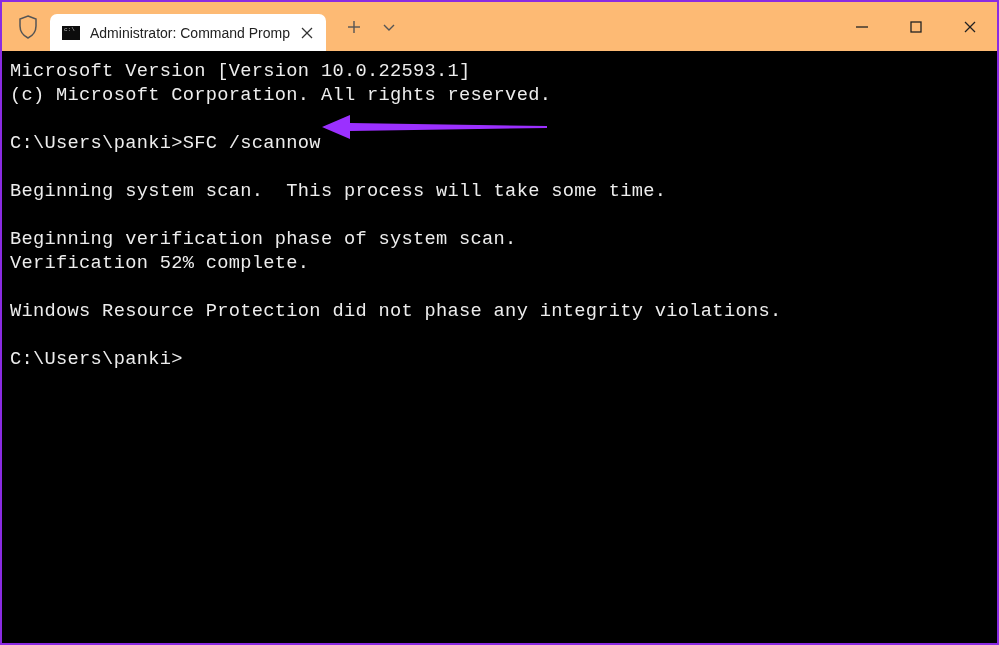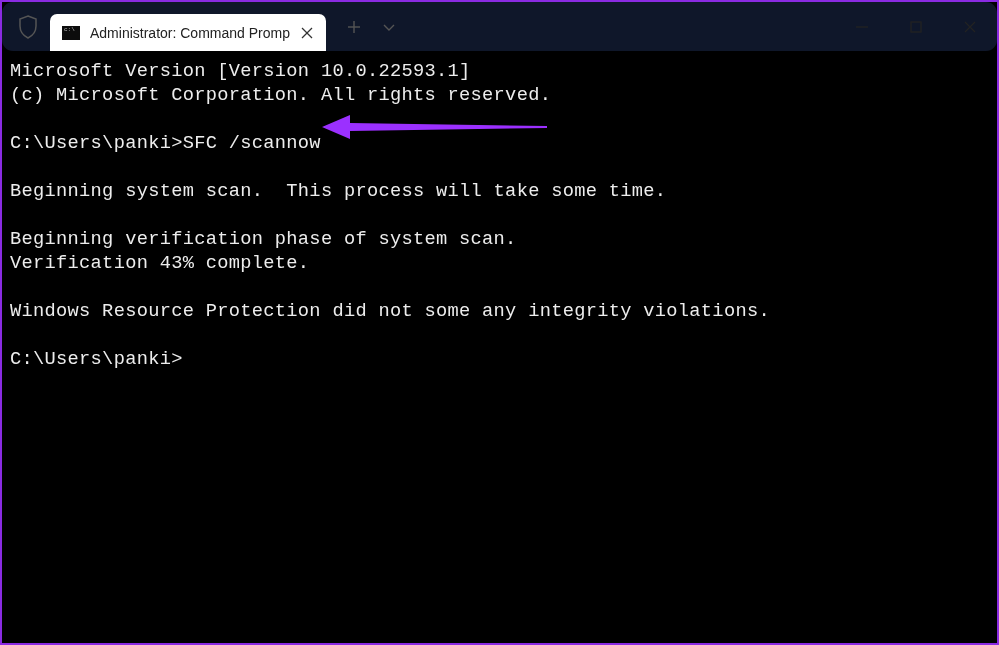--- a/index.html
+++ b/index.html
@@ -10,25 +10,24 @@
     body {
       width: 999px;
       height: 645px;
       background: #000;
       border: 2px solid #8a2be2;
       overflow: hidden;
       font-family: Consolas, 'Courier New', monospace;
     }
     .titlebar {
       height: 49px;
-      background: #0f172a;
+      background: #fdba74;
       display: flex;
       align-items: center;
       position: relative;
-      border-radius: 11px;
     }
     .shield-icon {
       width: 24px;
       height: 24px;
       margin-left: 14px;
       margin-right: 10px;
       display: flex;
       align-items: center;
       justify-content: center;
     }
@@ -174,23 +173,23 @@
 </div>
 
 <div class="terminal"><span>Microsoft Version [Version 10.0.22593.1]</span>
 <span>(c) Microsoft Corporation. All rights reserved.</span>
 <span></span>
 <span>C:\Users\panki&gt;SFC /scannow</span>
 <span></span>
 <span>Beginning system scan.  This process will take some time.</span>
 <span></span>
 <span>Beginning verification phase of system scan.</span>
-<span>Verification 43% complete.</span>
+<span>Verification 52% complete.</span>
 <span></span>
-<span>Windows Resource Protection did not some any integrity violations.</span>
+<span>Windows Resource Protection did not phase any integrity violations.</span>
 <span></span>
 <span>C:\Users\panki&gt;</span>
 <svg class="arrow-annotation" width="230" height="30" viewBox="0 0 230 30">
   <defs>
     <linearGradient id="arrgrad" x1="0%" y1="0%" x2="100%" y2="0%">
       <stop offset="0%" stop-color="#9b30ff"></stop>
       <stop offset="100%" stop-color="#9b30ff"></stop>
     </linearGradient>
   </defs>
   <polygon points="0,15 28,3 28,11 225,14 225,16 28,19 28,27" fill="#9b30ff"></polygon>

